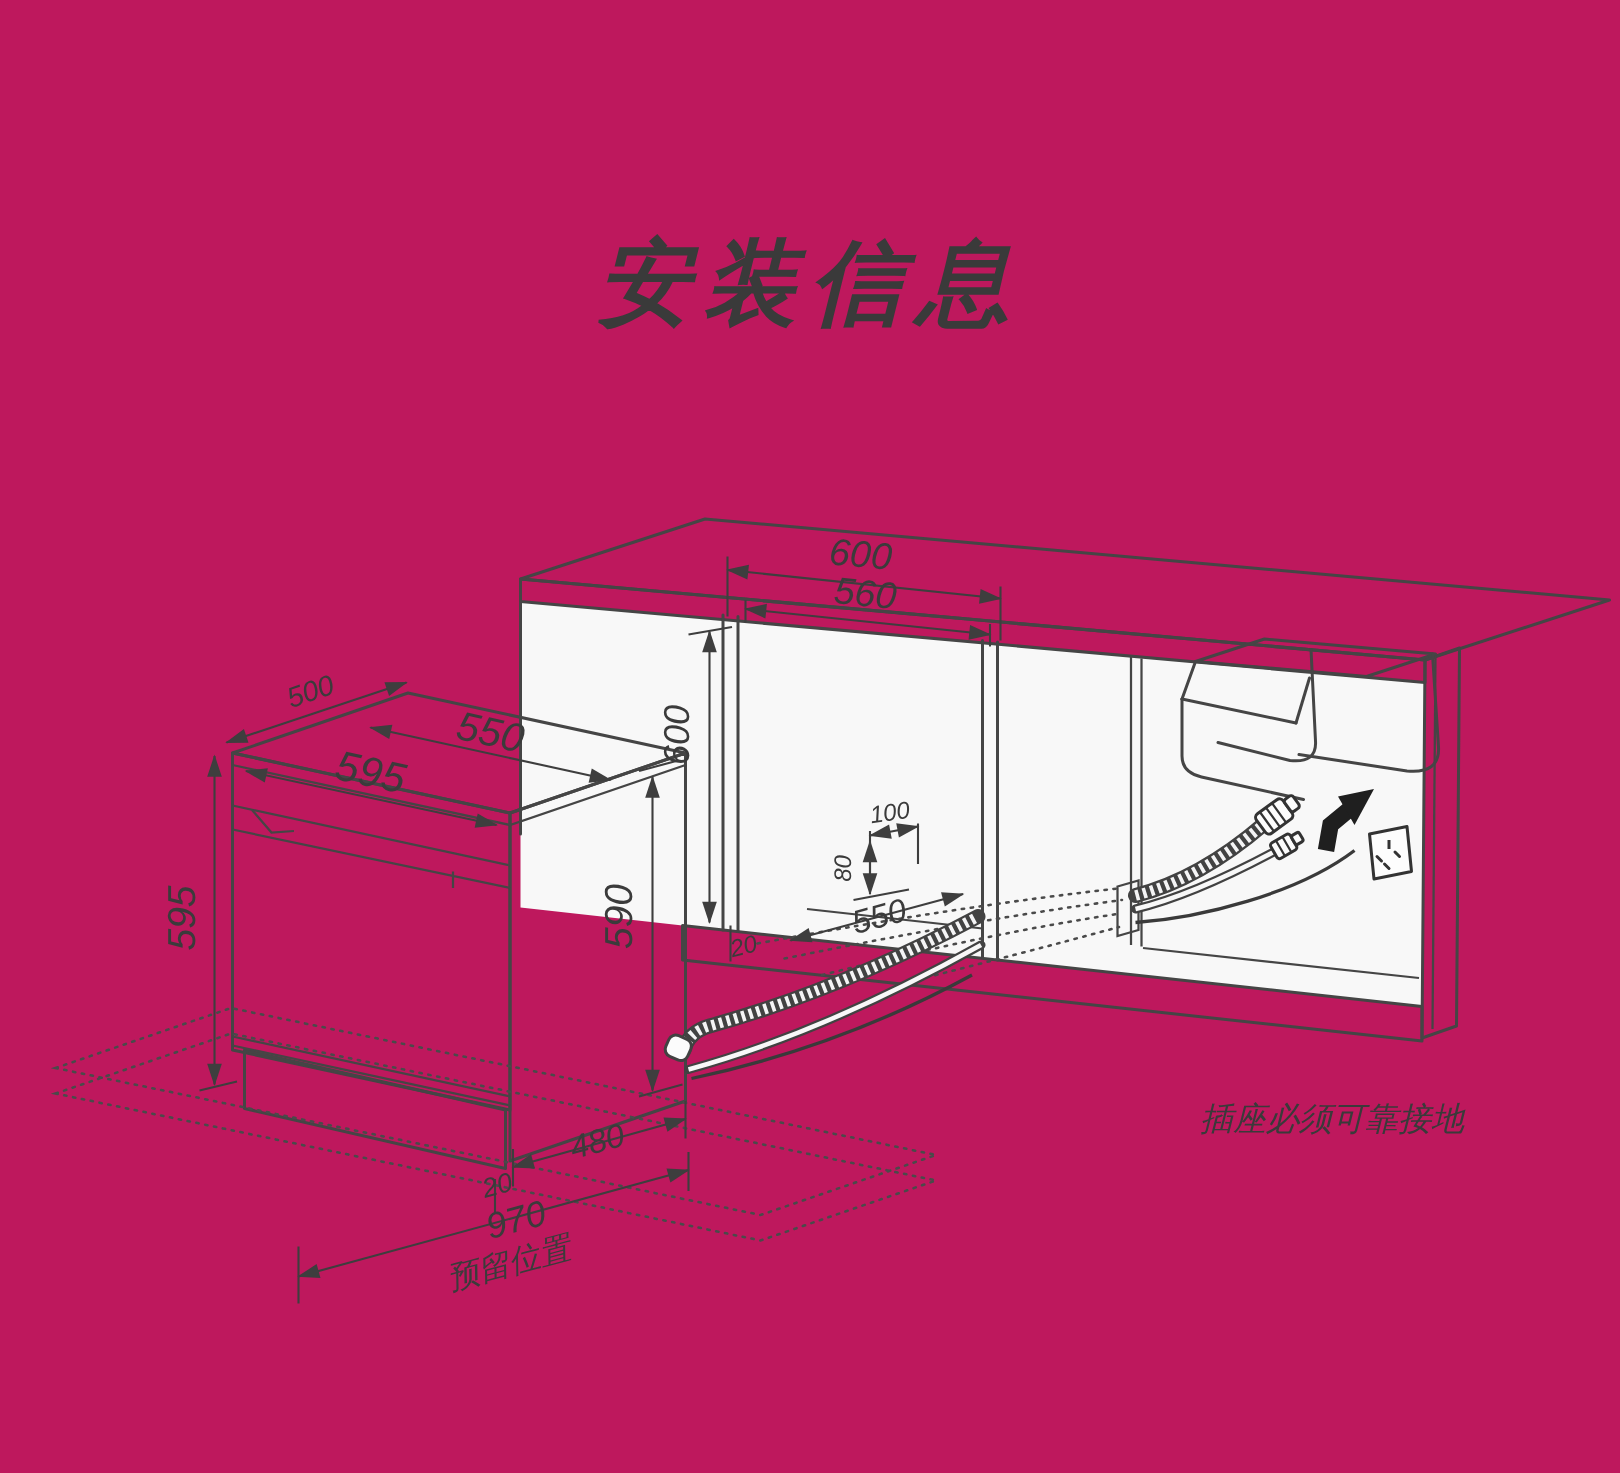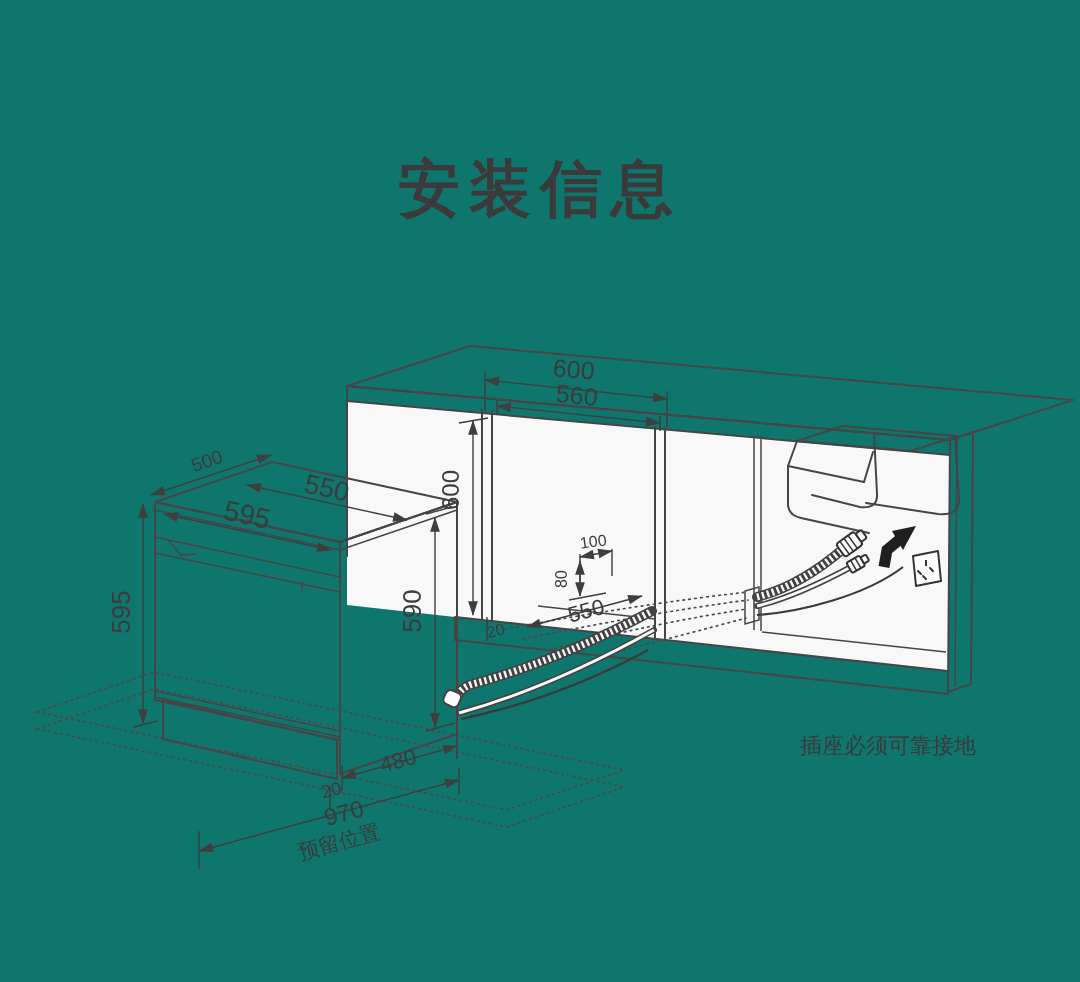--- a/index.html
+++ b/index.html
@@ -1,17 +1,17 @@
 <!DOCTYPE html>
 <html><head>
 <meta charset="utf-8">
 <style>
   html,body{margin:0;padding:0;background:#e9e9ea;}
-  .canvas{position:relative;width:1080px;height:982px;background:#0f766e;overflow:hidden;
-          font-family:"Liberation Sans", sans-serif;}
+  .canvas{position:relative;width:1080px;height:982px;background:#be185d;overflow:hidden;
+          font-family:"Liberation Sans", sans-serif;font-style:italic;}
   svg{position:absolute;left:0;top:0;}
   svg text{fill:#3a3a3a;}
   .struct{stroke:#454545;stroke-width:2;stroke-linejoin:round;stroke-linecap:round;fill:none;}
   .thin{stroke:#454545;stroke-width:1.5;fill:none;}
   .dim{stroke:#3e3e3e;stroke-width:1.4;fill:none;
        marker-start:url(#ah);marker-end:url(#ah);}
   .tick{stroke:#3e3e3e;stroke-width:1.4;fill:none;}
   .dots{stroke:#4a4a4a;stroke-width:1.7;fill:none;stroke-linecap:round;
         stroke-dasharray:1.6 4.4;}
   .hosebase{stroke:#424242;fill:none;stroke-linecap:round;}

